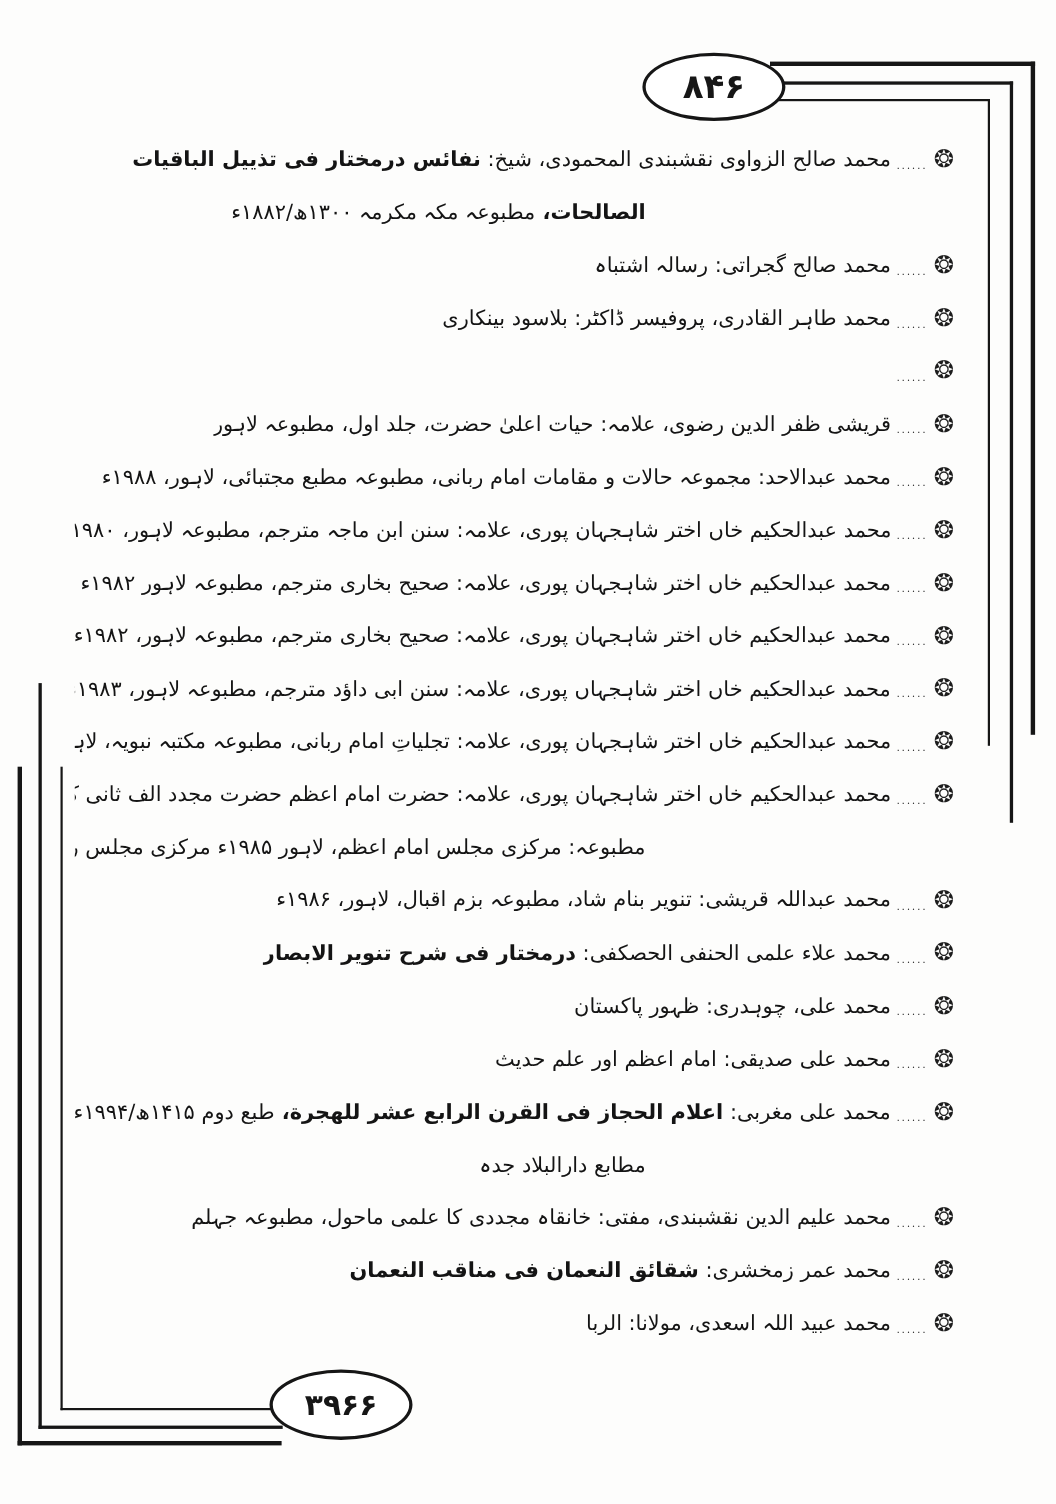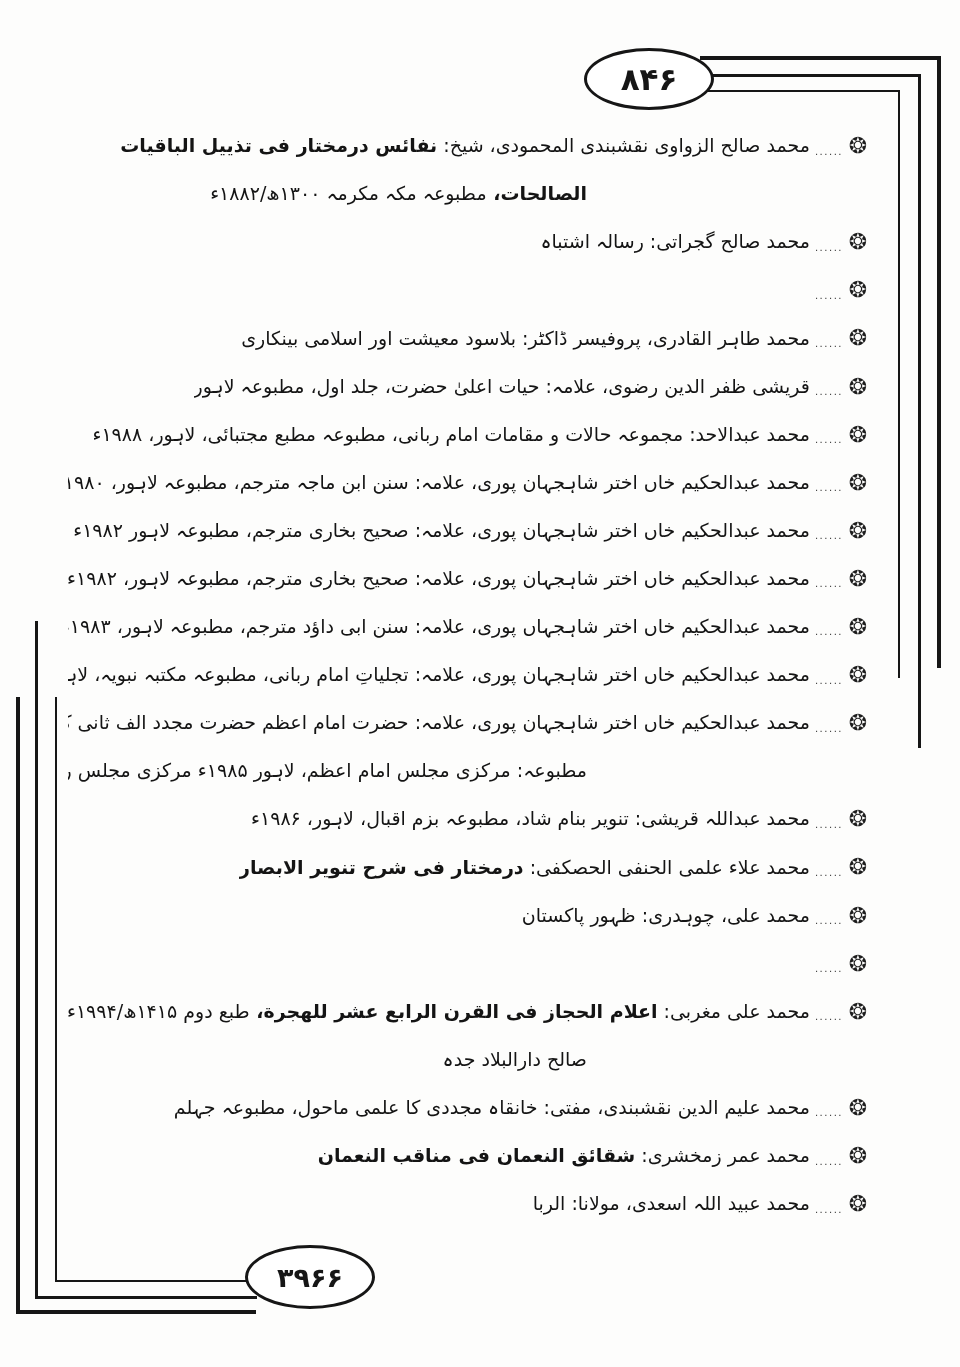--- a/index.html
+++ b/index.html
@@ -117,25 +117,25 @@
       <span class="line-text"><span class="seg bold">الصالحات، </span><span class="seg">مطبوعہ مکہ مکرمہ ۱۳۰۰ھ/۱۸۸۲ء</span></span>
     </div>
       <div class="row">
       <span class="bullet">❂</span>
       <span class="dots">......</span>
       <span class="line-text"><span class="seg">محمد صالح گجراتی: رسالہ اشتباہ</span></span>
     </div>
       <div class="row">
       <span class="bullet">❂</span>
       <span class="dots">......</span>
-    </div>
-      <div class="row">
-      <span class="bullet">❂</span>
-      <span class="dots">......</span>
-      <span class="line-text"><span class="seg">محمد طاہر القادری، پروفیسر ڈاکٹر: بلاسود معیشت اور اسلامی بینکاری</span></span>
+      <span class="line-text"><span class="seg">محمد طاہر القادری، پروفیسر ڈاکٹر: بلاسود بینکاری</span></span>
+    </div>
+      <div class="row">
+      <span class="bullet">❂</span>
+      <span class="dots">......</span>
     </div>
       <div class="row">
       <span class="bullet">❂</span>
       <span class="dots">......</span>
       <span class="line-text"><span class="seg">قریشی ظفر الدین رضوی، علامہ: حیات اعلیٰ حضرت، جلد اول، مطبوعہ لاہور</span></span>
     </div>
       <div class="row">
       <span class="bullet">❂</span>
       <span class="dots">......</span>
       <span class="line-text"><span class="seg">محمد عبدالاحد: مجموعہ حالات و مقامات امام ربانی، مطبوعہ مطبع مجتبائی، لاہور، ۱۹۸۸ء</span></span>
@@ -185,29 +185,30 @@
       <span class="line-text"><span class="seg">محمد علاء علمی الحنفی الحصکفی: </span><span class="seg bold">درمختار فی شرح تنویر الابصار</span></span>
     </div>
       <div class="row">
       <span class="bullet">❂</span>
       <span class="dots">......</span>
       <span class="line-text"><span class="seg">محمد علی، چوہدری: ظہور پاکستان</span></span>
     </div>
       <div class="row">
       <span class="bullet">❂</span>
       <span class="dots">......</span>
+      <span class="line-text"><span class="seg">محمد علی صدیقی: امام اعظم اور علم حدیث</span></span>
     </div>
       <div class="row">
       <span class="bullet">❂</span>
       <span class="dots">......</span>
       <span class="line-text"><span class="seg">محمد علی مغربی: </span><span class="seg bold">اعلام الحجاز فی القرن الرابع عشر للهجرة، </span><span class="seg">طبع دوم ۱۴۱۵ھ/۱۹۹۴ء،</span></span>
     </div>
       <div class="row cont">
 
-      <span class="line-text"><span class="seg">صالح دارالبلاد جدہ</span></span>
+      <span class="line-text"><span class="seg">مطابع دارالبلاد جدہ</span></span>
     </div>
       <div class="row">
       <span class="bullet">❂</span>
       <span class="dots">......</span>
       <span class="line-text"><span class="seg">محمد علیم الدین نقشبندی، مفتی: خانقاہ مجددی کا علمی ماحول، مطبوعہ جہلم</span></span>
     </div>
       <div class="row">
       <span class="bullet">❂</span>
       <span class="dots">......</span>
       <span class="line-text"><span class="seg">محمد عمر زمخشری: </span><span class="seg bold">شقائق النعمان فی مناقب النعمان</span></span>

